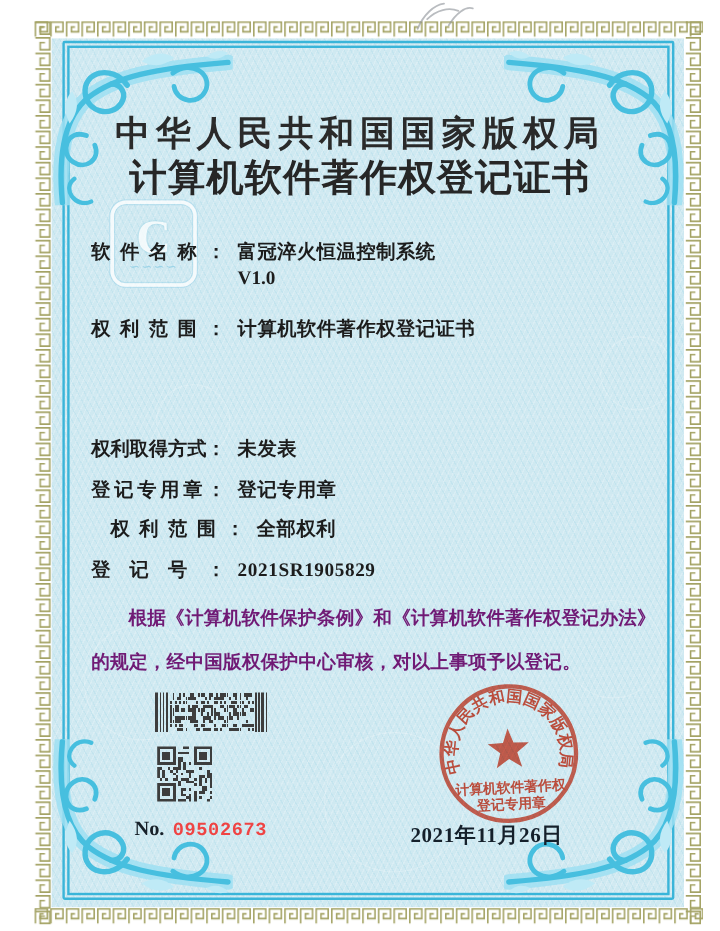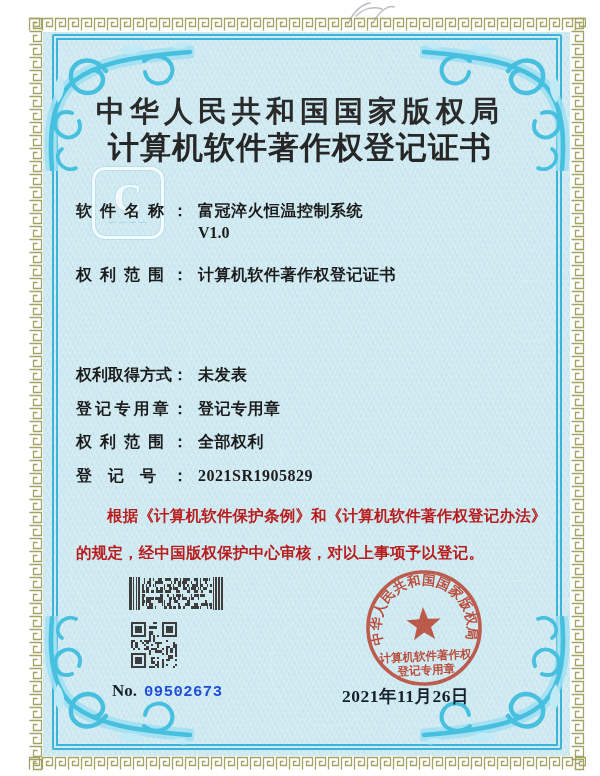--- a/index.html
+++ b/index.html
@@ -47,27 +47,27 @@
   .emboss .cmark{font-size:40px;line-height:1;font-weight:700;color:rgba(255,255,255,.95);
     text-shadow:0 0 2px rgba(120,195,220,.9);}
   .emboss .squig{font-size:11px;letter-spacing:1px;color:rgba(130,200,225,.75);margin-top:-2px;}
   
   .frow{position:absolute;left:76px;right:56px;font-size:16px;font-weight:700;line-height:22px;color:#1c1c1c;}
   .flabel{display:inline-block;width:112px;text-align:justify;text-align-last:justify;vertical-align:top;}
   .fvalue{display:inline-block;margin-left:10px;vertical-align:top;letter-spacing:.5px;}
   .fversion{position:absolute;left:198px;top:224px;font-size:16px;font-weight:700;color:#1c1c1c;}
   .statement{position:absolute;left:76px;top:497px;width:480px;
     font-size:15.5px;font-weight:600;line-height:37px;letter-spacing:.2px;
-    text-indent:2em;color:#b91c1c;}
+    text-indent:2em;color:#701a75;}
   
   .barcode{position:absolute;left:129px;top:577px;width:96px;height:33px;}
   .qrcode{position:absolute;left:131px;top:622px;width:46px;height:46px;}
   .serial{position:absolute;left:112px;top:681px;font-size:17px;font-weight:700;color:#17212a;}
   .serial .num{font-family:"Liberation Mono","DejaVu Sans Mono",monospace;
-    font-size:15.5px;font-weight:700;color:#1d4ed8;letter-spacing:.5px;margin-left:7px;}
+    font-size:15.5px;font-weight:700;color:#ef4444;letter-spacing:.5px;margin-left:7px;}
   
   .seal{position:absolute;left:362px;top:566px;width:124px;height:124px;
     mix-blend-mode:multiply;opacity:.92;transform:rotate(-3deg);}
   .issue-date{position:absolute;left:342px;top:684px;font-size:17.5px;font-weight:700;
     letter-spacing:.5px;color:#15202b;z-index:5;}
 </style>
 </head>
 <body>
 
 <div class="page">
@@ -156,21 +156,21 @@
   <div class="frow" style="top:264px;">
     <span class="flabel">权利范围：</span><span class="fvalue">计算机软件著作权登记证书</span>
   </div>
 
   <div class="frow" style="top:364px;">
     <span class="flabel">权利取得方式：</span><span class="fvalue">未发表</span>
   </div>
   <div class="frow" style="top:398px;">
     <span class="flabel">登记专用章：</span><span class="fvalue">登记专用章</span>
   </div>
-  <div class="frow" style="top:431px;">
+  <div class="frow" style="top:431px;margin-left:16px;">
     <span class="flabel">权利范围：</span><span class="fvalue">全部权利</span>
   </div>
   <div class="frow" style="top:465px;">
     <span class="flabel">登记号：</span><span class="fvalue">2021SR1905829</span>
   </div>
 
   <div class="statement">根据《计算机软件保护条例》和《计算机软件著作权登记办法》的规定，经中国版权保护中心审核，对以上事项予以登记。</div>
 
   <svg class="barcode" id="barcode-svg" viewBox="0 0 96 33" shape-rendering="crispEdges">
       <rect x="0" y="0" width="2.6" height="33" fill="#3d3d3d"></rect>

